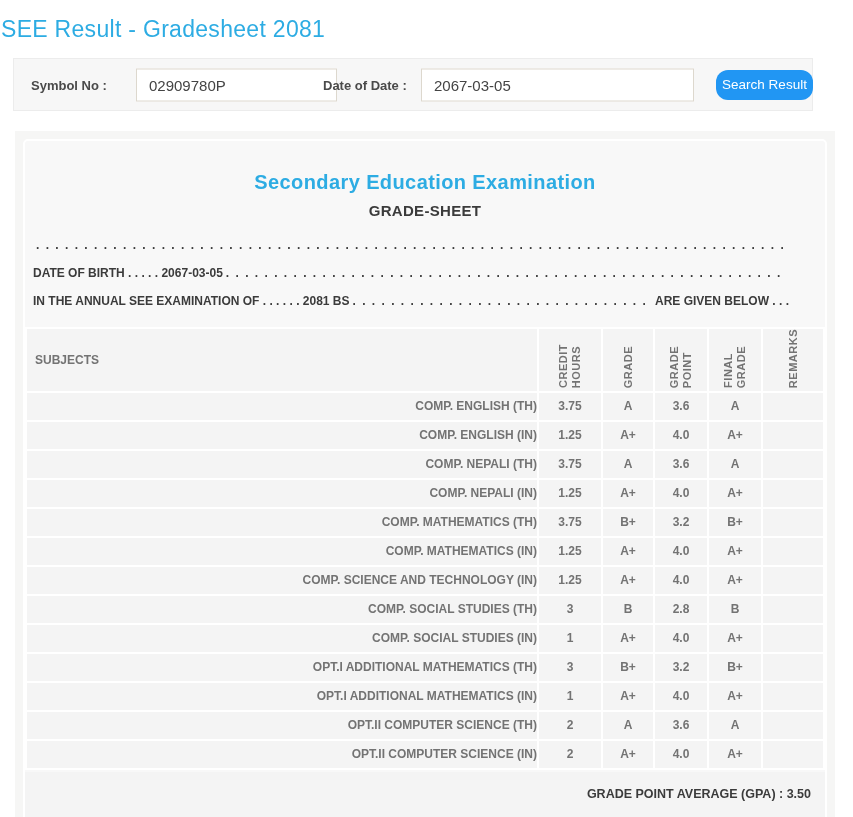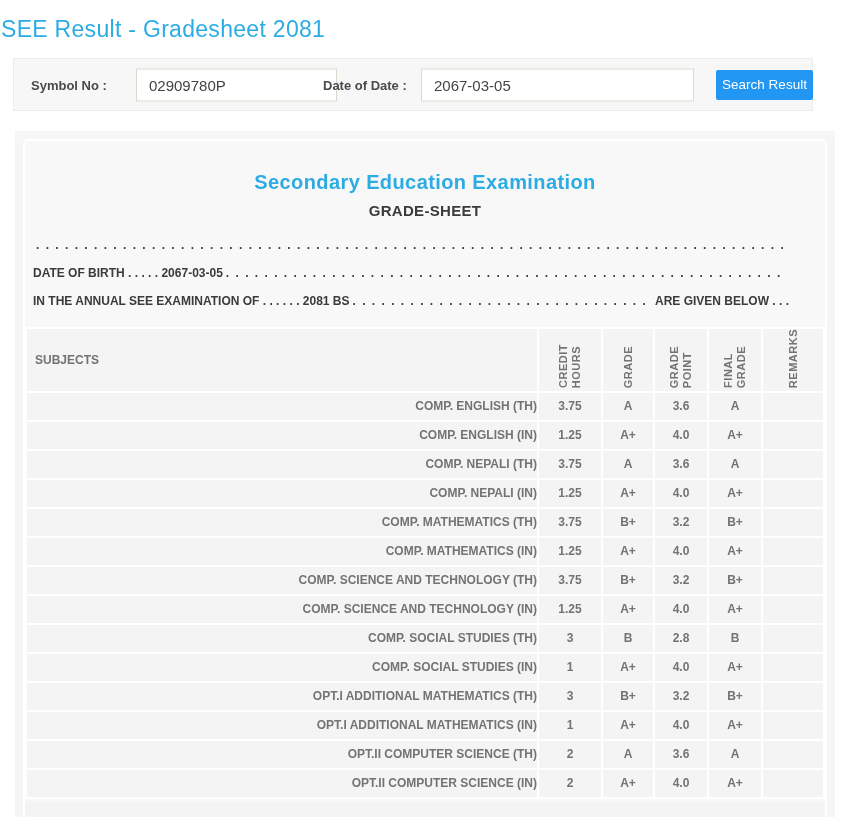--- a/index.html
+++ b/index.html
@@ -26,21 +26,21 @@
   #dob-label   { left:309px; }
   .form-input {
     height:33px; background:#fff; border:1px solid #ddd8ce;
     font-family:"Liberation Sans", sans-serif;
     font-size:15px; color:#444; padding:0 0 0 12px; outline:none;
   }
   #symbol-input { left:87px;  width:201px;margin-left:35px; }
   #dob-input    { left:407px; width:273px; }
   .search-button {
     left:702px; width:97px; height:30px;
-    background:var(--button); color:#fff; border:none; border-radius:2px;
+    background:var(--button); color:#fff; border:none; border-radius:12px;
     font-family:"Liberation Sans", sans-serif; font-size:13.5px; cursor:pointer;
   }
   
   .panel {
     position:absolute; left:15px; top:131px; width:820px; height:700px;
     background:#f6f6f5; padding:8px;
   }
   .panel-inner {
     height:100%; background:#f8f8f8;
     border:2px solid #fff; border-radius:5px;
@@ -201,28 +201,20 @@
           </tr>
           <tr>
             <td class="subject-cell">COMP. MATHEMATICS (IN)</td>
             <td class="value-cell">1.25</td>
             <td class="value-cell">A+</td>
             <td class="value-cell">4.0</td>
             <td class="value-cell">A+</td>
             <td class="value-cell"></td>
           </tr>
           <tr>
-            <td class="subject-cell">COMP. SCIENCE AND TECHNOLOGY (TH)</td>
-            <td class="value-cell">3.75</td>
-            <td class="value-cell">B+</td>
-            <td class="value-cell">3.2</td>
-            <td class="value-cell">B+</td>
-            <td class="value-cell"></td>
-          </tr>
-          <tr>
             <td class="subject-cell">COMP. SCIENCE AND TECHNOLOGY (IN)</td>
             <td class="value-cell">1.25</td>
             <td class="value-cell">A+</td>
             <td class="value-cell">4.0</td>
             <td class="value-cell">A+</td>
             <td class="value-cell"></td>
           </tr>
           <tr>
             <td class="subject-cell">COMP. SOCIAL STUDIES (TH)</td>
             <td class="value-cell">3</td>

